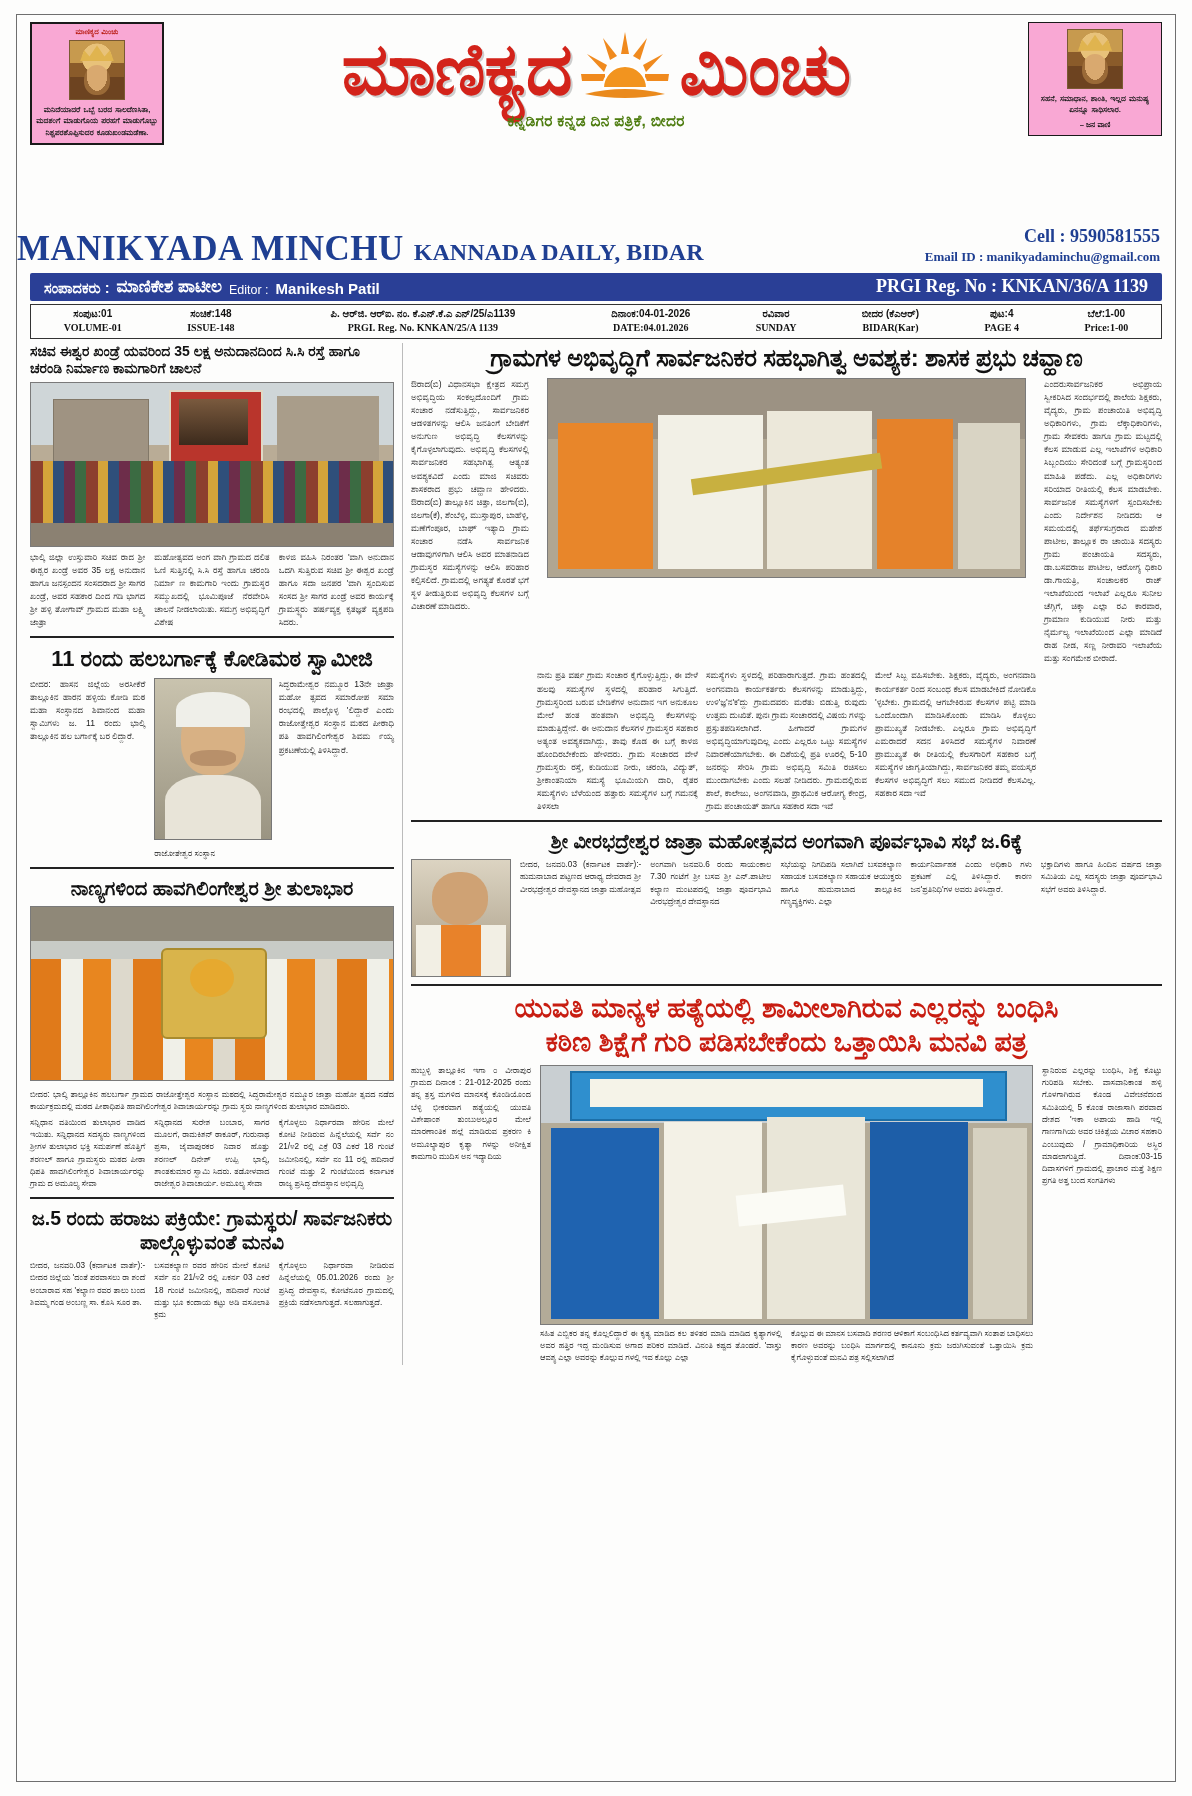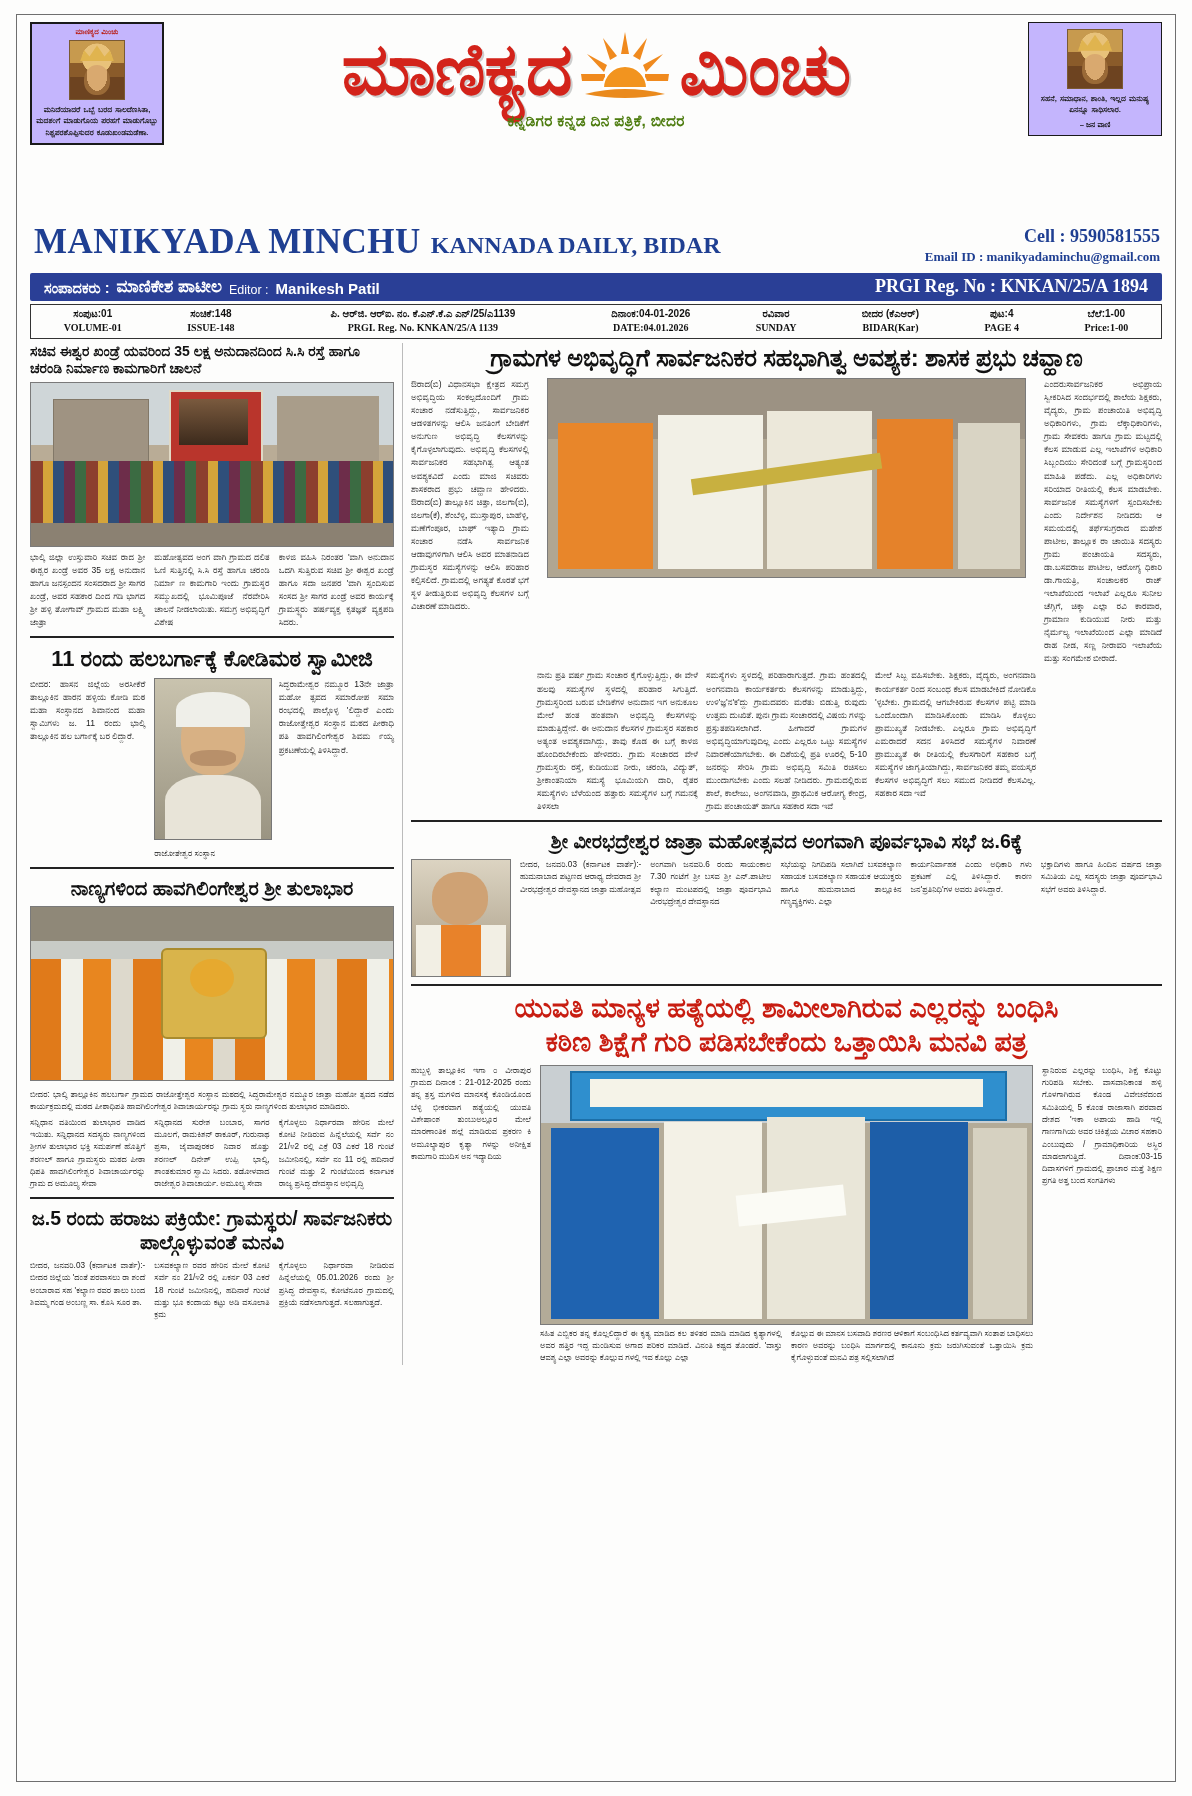--- a/index.html
+++ b/index.html
@@ -40,21 +40,21 @@
     padding: 8px 14px 0 14px;
     height: 208px;
     box-sizing: border-box;
   }
   .quote-box {
     width: 134px;
     border: 2px solid #1a1a1a;
     box-sizing: border-box;
     padding: 4px 3px 5px 3px;
     text-align: center;
-    background: #c4b5fd;
+    background: #f9a8d4;
     flex: 0 0 auto;
   }
   .quote-box.right { border: 1px solid #1a1a1a; padding-top:6px;}
   .qb-title {
     color: #b91c12;
     font-size: 7px;
     font-weight: bold;
     line-height: 1.25;
     letter-spacing: .2px;
     margin-bottom: 3px;
@@ -127,22 +127,23 @@
     margin-top: 6px;
     font-size: 15.5px;
     font-weight: bold;
     color: #4d7c0f;
     letter-spacing: .3px;
   }
 
   
   .name-bar {
     display: flex;
+    align-items: flex-end;
     justify-content: space-between;
-    padding: 2px 16px 4px 18px;
+    padding: 2px 16px 4px 1px;
   }
   .name-left {
     display: flex;
     align-items: baseline;
     gap: 10px;
   }
   .paper-en {
     font-family: "Liberation Serif", serif;
     font-size: 35px;
     font-weight: bold;
@@ -326,21 +327,21 @@
     </div>
   </div>
 
   <div class="editor-bar">
     <div class="editor-left">
       <span class="ed-kn">ಸಂಪಾದಕರು :</span>
       <span class="ed-kn-name">ಮಾಣಿಕೇಶ ಪಾಟೀಲ</span>
       <span class="ed-en">Editor :</span>
       <span class="ed-en-name">Manikesh Patil</span>
     </div>
-    <div class="editor-right">PRGI Reg. No : KNKAN/25/A 1894</div>
+    <div class="editor-right">PRGI Reg. No : KNKAN/36/A 1139</div>
   </div>
 
   <div class="info-bar">
     <div class="info-cell">
       <div class="kn">ಸಂಪುಟ:01</div>
       <div class="en">VOLUME-01</div>
     </div>
     <div class="info-cell">
       <div class="kn">ಸಂಚಿಕೆ:148</div>
       <div class="en">ISSUE-148</div>

